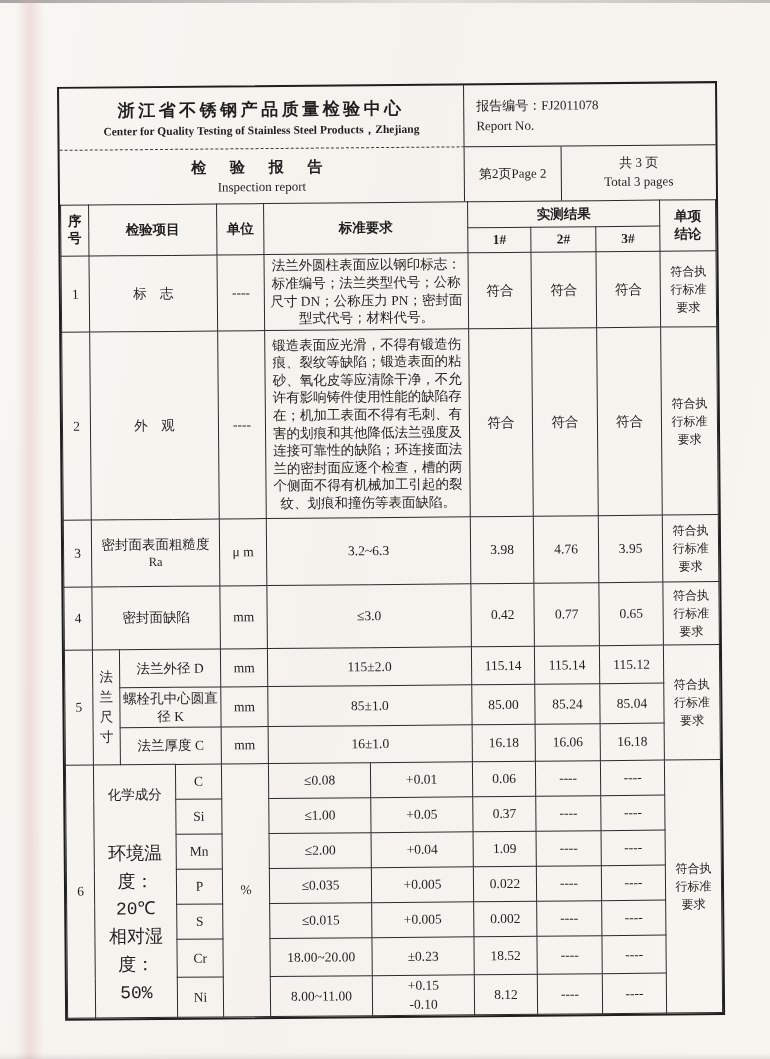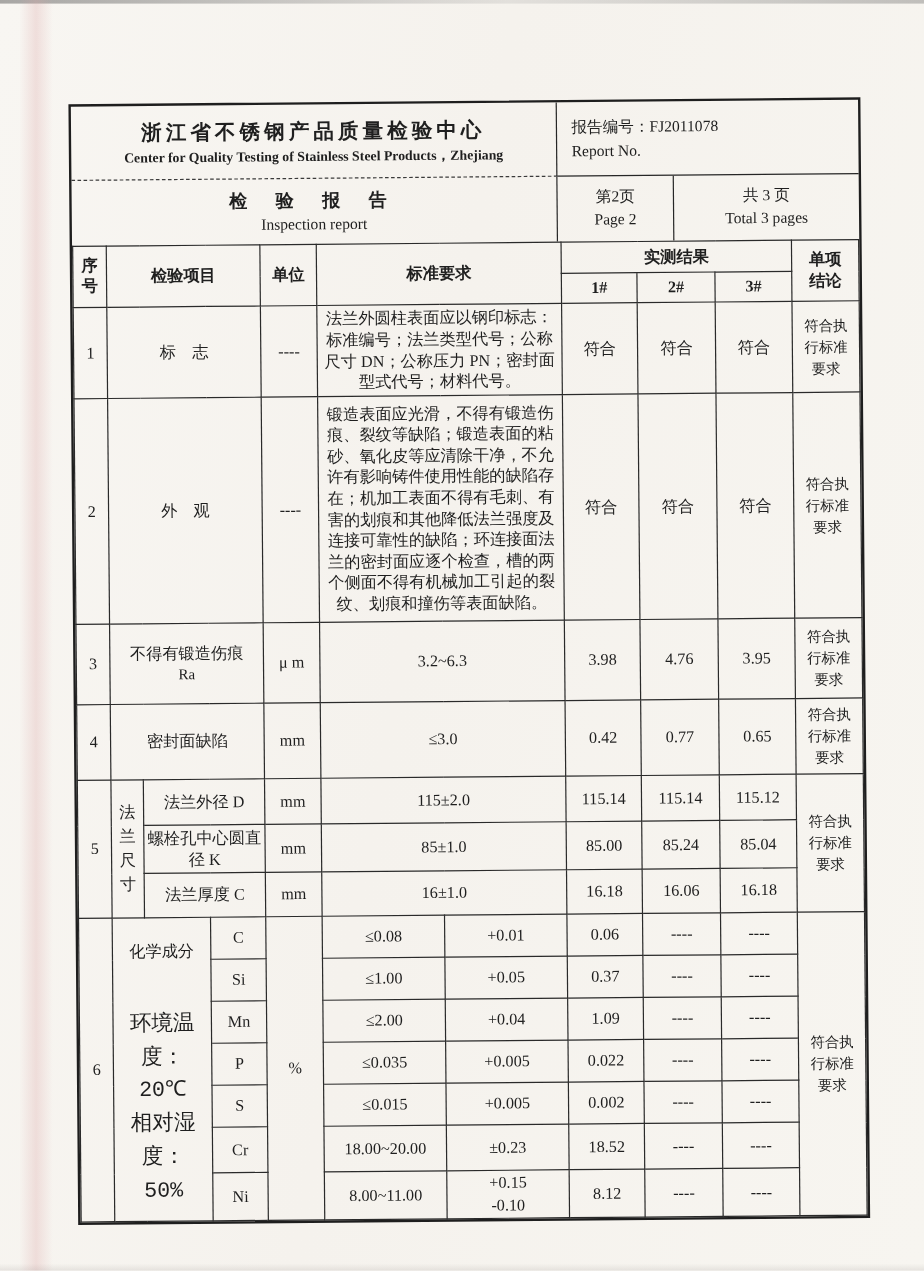--- a/index.html
+++ b/index.html
@@ -31,36 +31,36 @@
   .rno{font-size:13px;}
   .rno-en{font-size:13px;margin-top:3px;}
 
   .band2{display:flex;height:54px;}
   .b2l{width:405px;border-right:1.5px solid #262626;box-sizing:border-box;
        display:flex;flex-direction:column;justify-content:center;align-items:center;}
   .title-cn{font-size:15px;font-weight:bold;letter-spacing:10px;}
   .title-en{font-size:13px;margin-top:2px;font-family:Liberation Serif, serif;}
   .b2r{flex:1;display:flex;}
   .pcell{width:97px;border-right:1.5px solid #262626;box-sizing:border-box;
-       display:flex;flex-direction:column;justify-content:center;align-items:center;font-size:13px;line-height:1.45;}
+       display:flex;flex-direction:row;justify-content:center;align-items:center;font-size:13px;line-height:1.45;}
   .tcell{flex:1;display:flex;flex-direction:column;justify-content:center;align-items:center;font-size:13px;line-height:1.45;}
 
   table.grid{border-collapse:collapse;table-layout:fixed;width:655px;border-top:1.5px solid #262626;}
   table.grid td{border:1.5px solid #2a2a2a;text-align:center;vertical-align:middle;
     font-size:13.5px;padding:0 2px;line-height:1.3;overflow:hidden;}
   td.h{font-size:13.5px;font-weight:600;font-family:"Liberation Sans","DejaVu Sans",sans-serif;
     font-family:"Liberation Serif","DejaVu Serif",serif;}
   td.std{ text-align:justify;padding:2px 6px;font-size:13px;line-height:1.42;}
   .w1{display:inline-block;width:1.15em;line-height:1.25;text-align:center;}
   .w2{display:inline-block;width:2.3em;line-height:1.35;font-family:Liberation Serif, serif;}
   .w3{display:inline-block;width:3.3em;line-height:1.5;font-size:12px;}
   .vtext{display:inline-block;width:1.08em;line-height:1.5;font-size:13.5px;word-break:break-all;text-align:center;}
   .ra{font-size:12.5px;}
   .chem-inner{height:246px;display:flex;flex-direction:column;}
-  .chem-name{margin:auto 0;font-size:13.5px;font-family:Liberation Mono, monospace;}
+  .chem-name{margin:auto 0;font-size:13.5px;}
   .env{margin-top:auto;padding-bottom:6px;font-size:18px;line-height:1.55;font-family:Liberation Mono, monospace;}
   .tol2 div{line-height:1.35;}
 </style>
 </head>
 <body>
 
 <div class="edge-top"></div>
 <div class="edge-left"></div>
 <div class="edge-bottom"></div>
 
@@ -141,21 +141,21 @@
         <td class="std" colspan="2">锻造表面应光滑，不得有锻造伤痕、裂纹等缺陷；锻造表面的粘砂、氧化皮等应清除干净，不允许有影响铸件使用性能的缺陷存在；机加工表面不得有毛刺、有害的划痕和其他降低法兰强度及连接可靠性的缺陷；环连接面法兰的密封面应逐个检查，槽的两个侧面不得有机械加工引起的裂纹、划痕和撞伤等表面缺陷。</td>
         <td>符合</td>
         <td>符合</td>
         <td>符合</td>
         <td><span class="w3">符合执行标准要求</span></td>
       </tr>
 
       <tr style="height:67px">
         <td>3</td>
         <td colspan="3">
-          <div>不得有锻造伤痕</div>
+          <div>密封面表面粗糙度</div>
           <div class="ra">Ra</div>
         </td>
         <td>μ m</td>
         <td colspan="2">3.2~6.3</td>
         <td>3.98</td>
         <td>4.76</td>
         <td>3.95</td>
         <td><span class="w3">符合执行标准要求</span></td>
       </tr>
 

